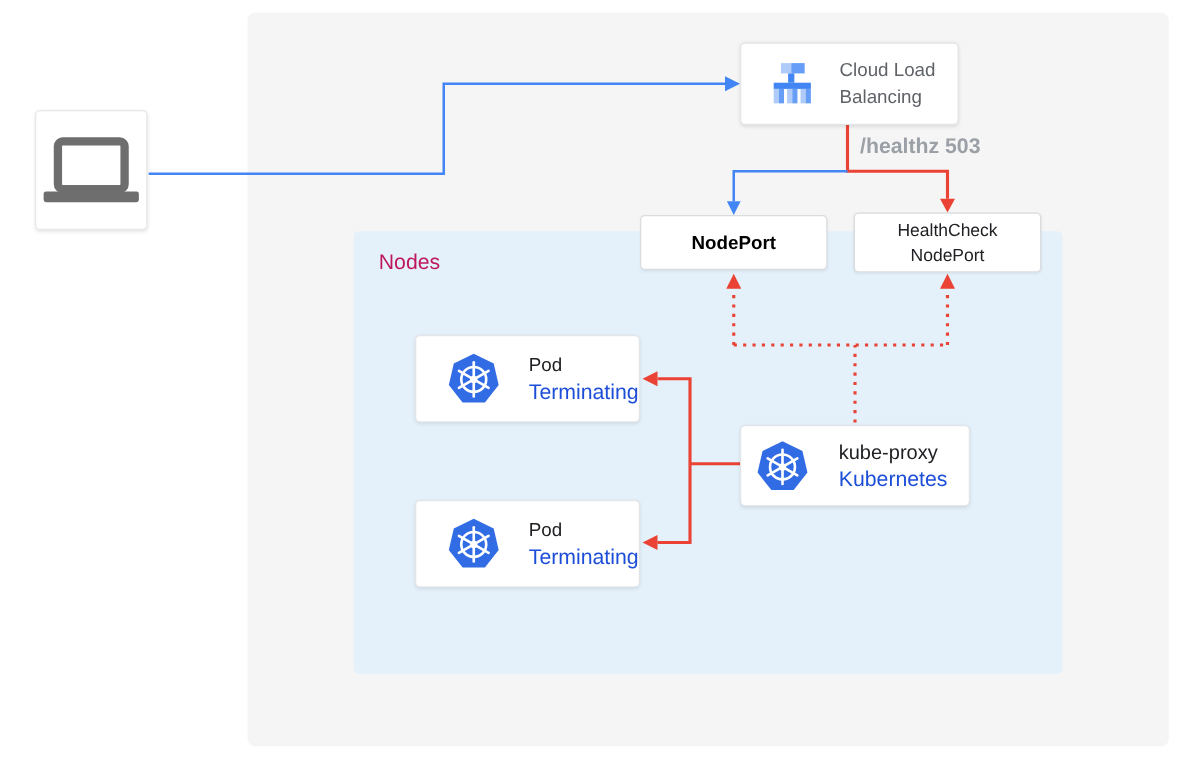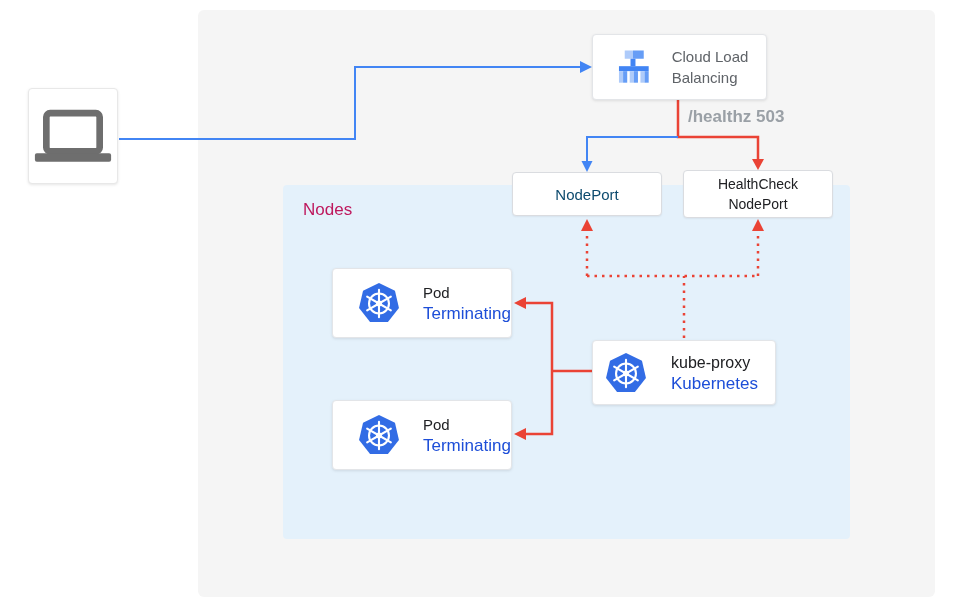--- a/index.html
+++ b/index.html
@@ -22,21 +22,21 @@
   .card{
     position:absolute;background:#ffffff;border:1px solid #e3e5e8;border-radius:4px;
     box-shadow:0 1px 3px rgba(0,0,0,0.10);box-sizing:border-box;
     display:flex;align-items:center;
   }
   .laptop-card{left:28px;top:88px;width:90px;height:96px;justify-content:center;border-color:#e8e8e8;}
   .clb-card{left:592px;top:34px;width:175px;height:66px;padding-left:21px;gap:18px;}
   .clb-label{font-size:15px;line-height:21px;color:#5f6368;width:100px;}
   .port-card{border:1px solid #dadce0;box-shadow:0 1px 2px rgba(0,0,0,0.06);justify-content:center;text-align:center;}
   .nodeport-card{left:512px;top:172px;width:150px;height:44px;}
-  .nodeport-label{font-size:15px;font-weight:normal;color:#0c4a6e;}
+  .nodeport-label{font-size:15px;font-weight:bold;color:#000000;}
   .healthcheck-card{left:683px;top:170px;width:150px;height:48px;}
   .healthcheck-label{font-size:14px;font-weight:normal;line-height:20px;color:#202124;width:110px;}
   .pod-card{left:332px;width:180px;height:70px;padding-left:25px;gap:23px;}
   .pod-card-1{top:268px;}
   .pod-card-2{top:400px;}
   .node-title{font-size:15px;line-height:21px;color:#202124;}
   .node-subtitle{font-size:17px;line-height:21px;color:#1d4ed8;}
   .kubeproxy-card{left:592px;top:340px;width:184px;height:65px;padding-left:12px;gap:24px;}
   .kubeproxy-card .node-title{font-size:16px;}
   .healthz-label{

